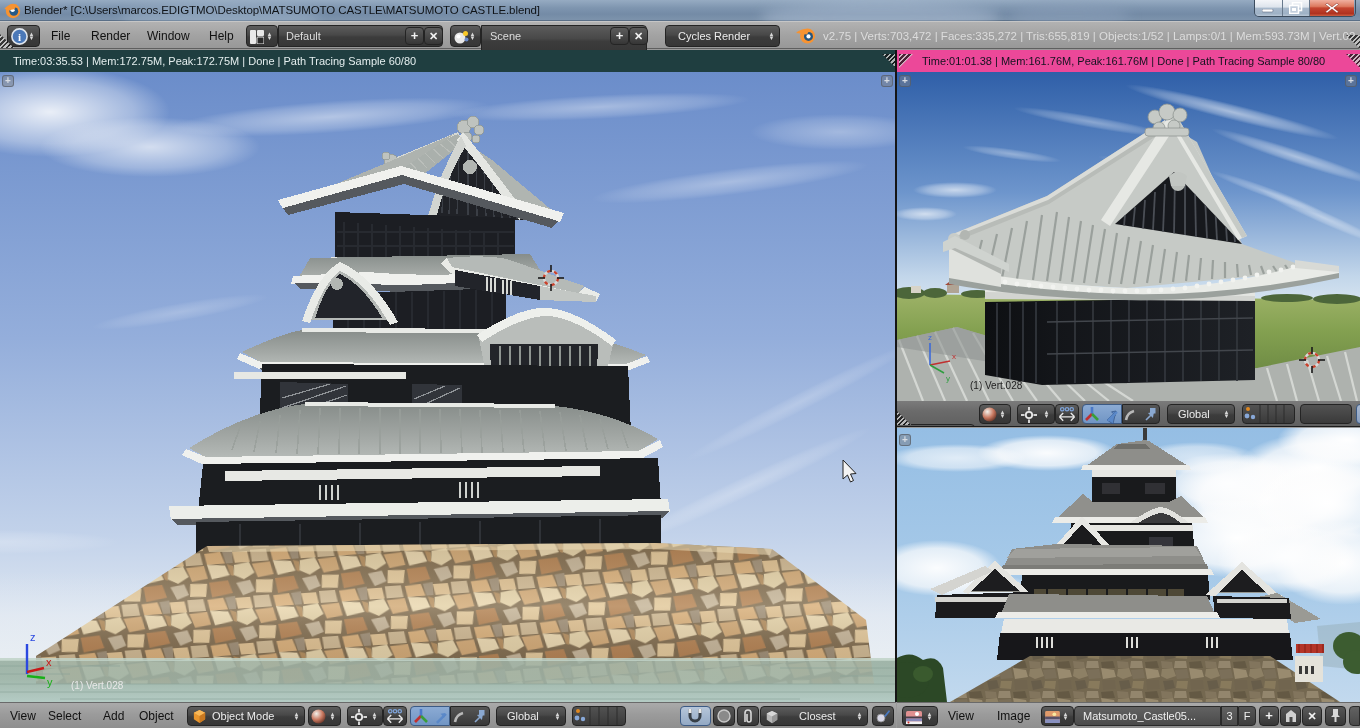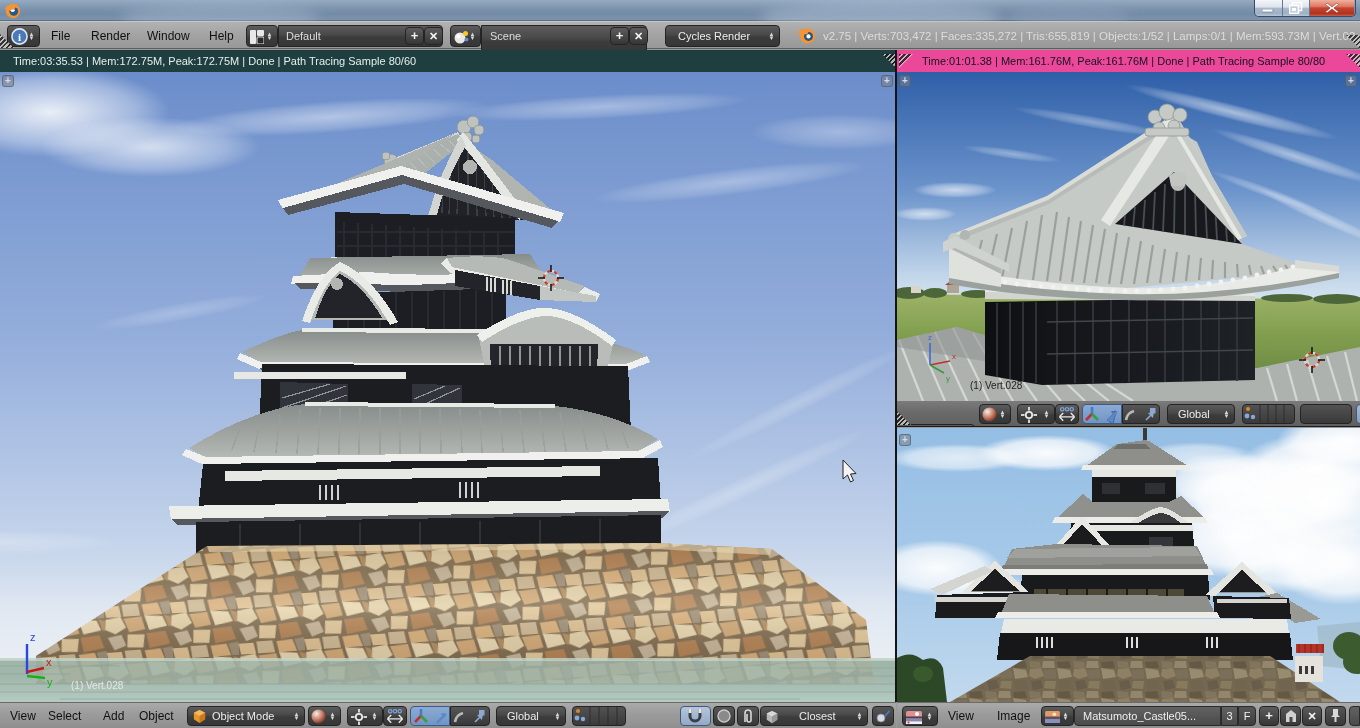--- a/index.html
+++ b/index.html
@@ -67,20 +67,21 @@
     <div class="blob" style="left:120px;top:4px;width:200px;height:26px;background:rgba(180,200,220,.35);"></div>
     <div class="blob" style="left:760px;top:2px;width:240px;height:30px;background:rgba(190,205,225,.4);"></div>
     <div class="blob" style="left:1010px;top:2px;width:120px;height:28px;background:rgba(140,160,185,.5);"></div>
   </div>
   <svg width="17" height="17" style="position:absolute;left:4px;top:2px" viewBox="0 0 17 17">
     <circle cx="9" cy="9" r="7.2" fill="#f79331"></circle>
     <circle cx="9.8" cy="9.3" r="4.4" fill="#265a88"></circle>
     <ellipse cx="8.6" cy="8.2" rx="2.1" ry="1.7" fill="#fff"></ellipse>
     <path d="M0.5 6.5 Q5 1.5 13 2.8 L10.5 7.2 L3 8.5 Z" fill="#f79331"></path>
   </svg>
+  <div id="title-text">Blender* [C:\Users\marcos.EDIGTMO\Desktop\MATSUMOTO CASTLE\MATSUMOTO CASTLE.blend]</div>
   <div id="winbtns">
     <div class="wb min">
         <svg width="12" height="4" style="position:absolute;left:7px;top:9px">
           <rect width="11" height="3" rx="1" fill="#fff" stroke="#5a6a80" stroke-width=".6"></rect>
         </svg>
       </div>
     <div class="wb max">
         <svg width="14" height="12" style="position:absolute;left:6px;top:2px" viewBox="0 0 14 12">
           <rect x="3.5" y="0.5" width="9" height="8" fill="none" stroke="#fff" stroke-width="1.6"></rect>
           <rect x="0.5" y="3.5" width="9" height="8" fill="#c3cfdd" stroke="#fff" stroke-width="1.6"></rect>
@@ -142,21 +143,21 @@
       <circle cx="13.5" cy="10.4" r="4.5" fill="#26557e"></circle>
       <circle cx="13.5" cy="10.4" r="2.1" fill="#fff"></circle>
       <path d="M1,7 Q7,1.5 15,3.5 L12,8.5 Z" fill="#f79331"></path>
     </svg>
     <div class="menuitem" style="left:823px;top:8px;color:#dcdcdc;white-space:nowrap;font-size:11.5px;">v2.75 | Verts:703,472 | Faces:335,272 | Tris:655,819 | Objects:1/52 | Lamps:0/1 | Mem:593.73M | Vert.02</div>
     <div class="corner" style="right:0;top:13px;clip-path:polygon(100% 0,0 0,100% 100%);"></div>
     <div class="corner" style="left:0;bottom:0;clip-path:polygon(0 100%,0 0,100% 100%);"></div>
   </div>
 
   <div id="lheader">
-      <span>Time:03:35.53 | Mem:172.75M, Peak:172.75M | Done | Path Tracing Sample 80/60</span>
+      <span>Time:03:35.53 | Mem:172.75M, Peak:172.75M | Done | Path Tracing Sample 60/80</span>
     <div class="corner" style="right:0;top:4px;clip-path:polygon(100% 0,0 0,100% 100%);"></div>
   </div>
   <div id="rheader">
       <span>Time:01:01.38 | Mem:161.76M, Peak:161.76M | Done | Path Tracing Sample 80/80</span>
     <div class="corner" style="right:0;top:4px;clip-path:polygon(100% 0,0 0,100% 100%);"></div>
     <div class="corner" style="left:2px;top:4px;clip-path:polygon(0 0,100% 0,0 100%);"></div>
   </div>
 
   <div id="vleft">
   <svg width="896" height="630" viewBox="0 0 896 630">

